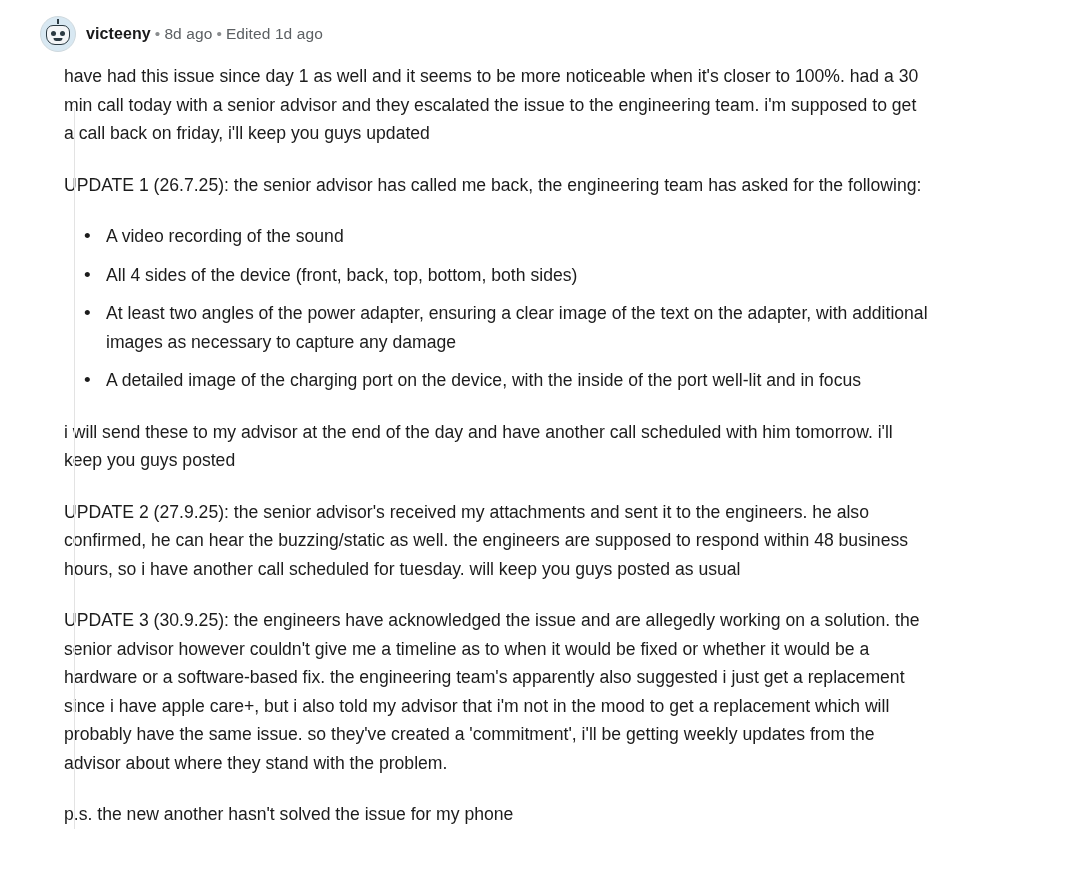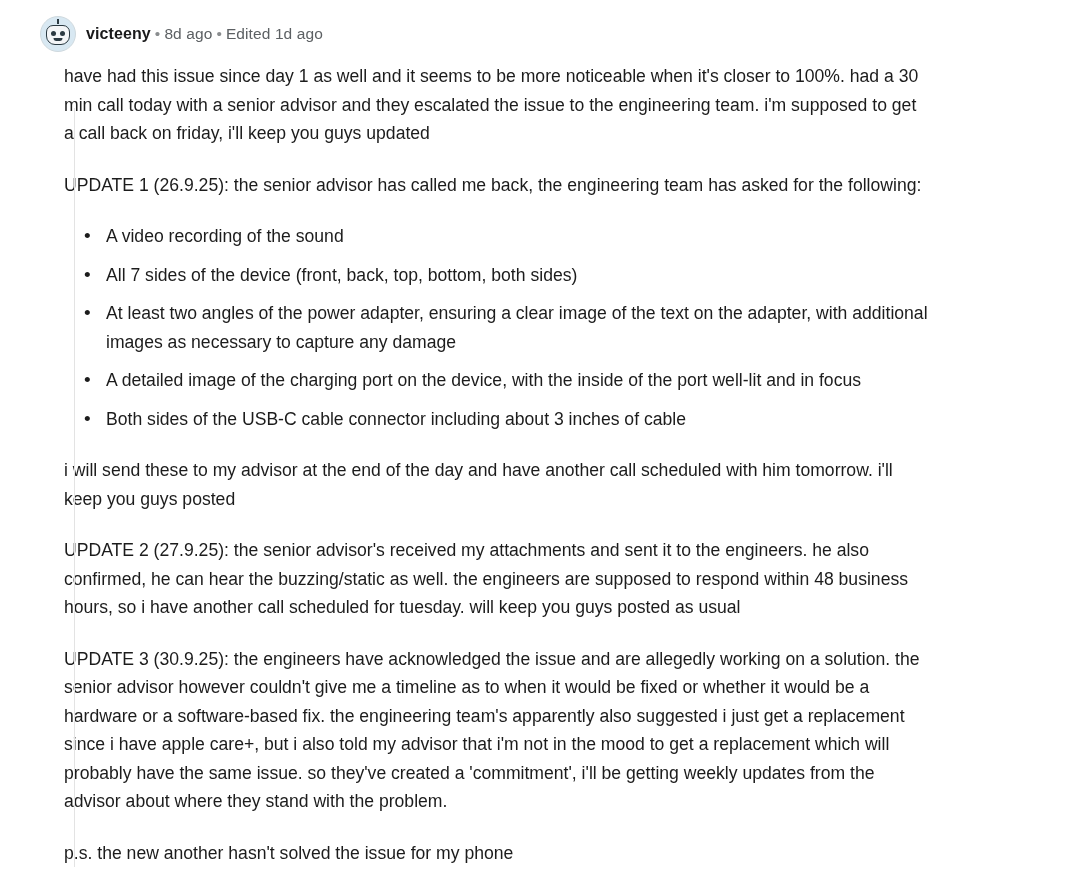--- a/index.html
+++ b/index.html
@@ -151,27 +151,26 @@
     </div>
     <div class="meta">
       <span class="username">victeeny</span><span class="dot">•</span><span>8d ago</span><span class="dot">•</span><span>Edited 1d ago</span>
     </div>
   </div>
 
   <div class="body-wrap">
     <div class="thread-line"></div>
     <div class="content">
       <p>have had this issue since day 1 as well and it seems to be more noticeable when it's closer to 100%. had a 30 min call today with a senior advisor and they escalated the issue to the engineering team. i'm supposed to get a call back on friday, i'll keep you guys updated</p>
-      <p>UPDATE 1 (26.9.25): the senior advisor has called me back, the engineering team has asked for the following:</p>
+      <p>UPDATE 1 (26.7.25): the senior advisor has called me back, the engineering team has asked for the following:</p>
       <ul>
         <li>A video recording of the sound</li>
-        <li>All 7 sides of the device (front, back, top, bottom, both sides)</li>
+        <li>All 4 sides of the device (front, back, top, bottom, both sides)</li>
         <li>At least two angles of the power adapter, ensuring a clear image of the text on the adapter, with additional images as necessary to capture any damage</li>
         <li>A detailed image of the charging port on the device, with the inside of the port well-lit and in focus</li>
-        <li>Both sides of the USB-C cable connector including about 3 inches of cable</li>
       </ul>
       <p>i will send these to my advisor at the end of the day and have another call scheduled with him tomorrow. i'll keep you guys posted</p>
       <p>UPDATE 2 (27.9.25): the senior advisor's received my attachments and sent it to the engineers. he also confirmed, he can hear the buzzing/static as well. the engineers are supposed to respond within 48 business hours, so i have another call scheduled for tuesday. will keep you guys posted as usual</p>
       <p>UPDATE 3 (30.9.25): the engineers have acknowledged the issue and are allegedly working on a solution. the senior advisor however couldn't give me a timeline as to when it would be fixed or whether it would be a hardware or a software-based fix. the engineering team's apparently also suggested i just get a replacement since i have apple care+, but i also told my advisor that i'm not in the mood to get a replacement which will probably have the same issue. so they've created a 'commitment', i'll be getting weekly updates from the advisor about where they stand with the problem.</p>
       <p>p.s. the new another hasn't solved the issue for my phone</p>
     </div>
   </div>
 
 </div>
 

